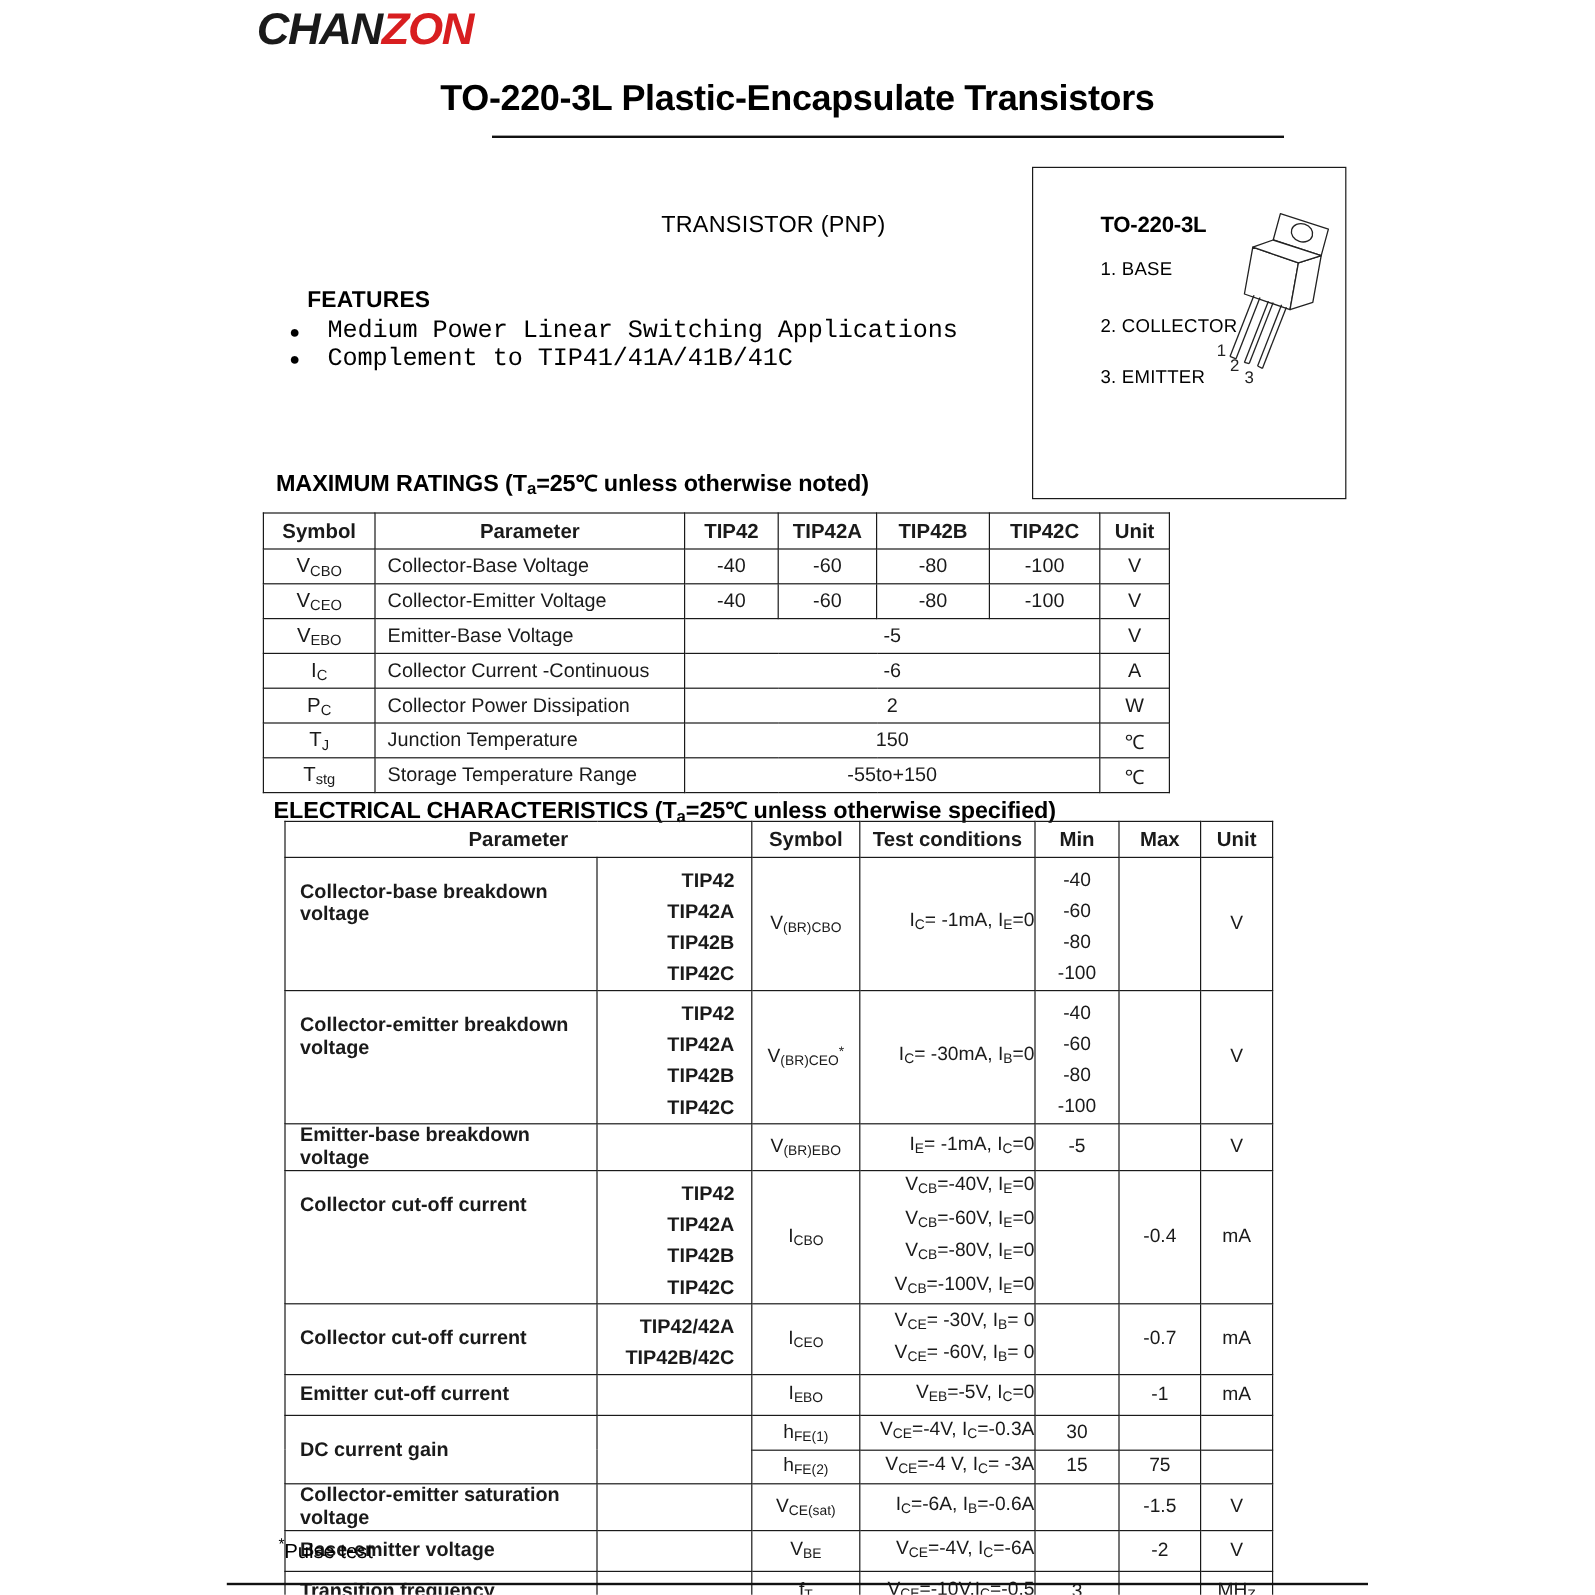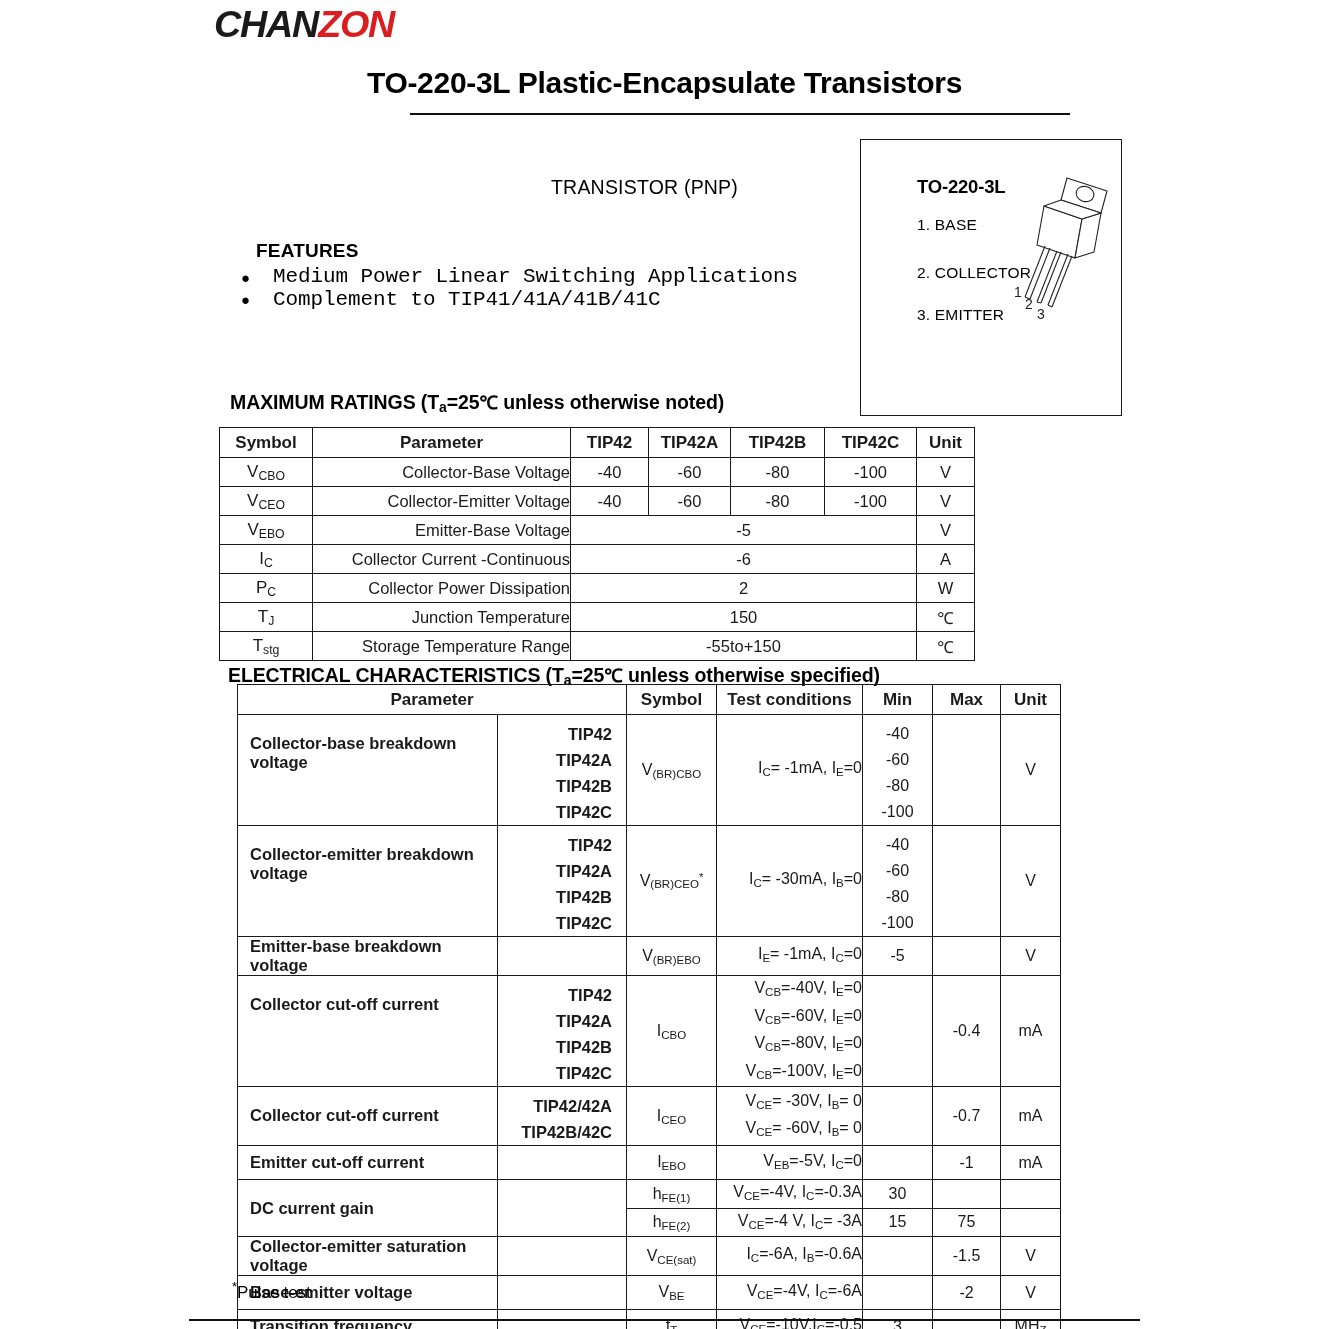--- a/index.html
+++ b/index.html
@@ -181,21 +181,21 @@
     width: 731px;
     font-size: 16.5px;
   }
   #max-table th {
     font-weight: bold;
     height: 29px;
     font-size: 17px;
   }
   #max-table td { height: 28px; }
   #max-table td.param {
-    text-align: right;
+    text-align: left;
     padding-left: 10px;
     font-size: 16.5px;
   }
   #max-table td.sym {
     font-size: 17px;
   }
 
   
   #elec-table {
     left: 237px;

